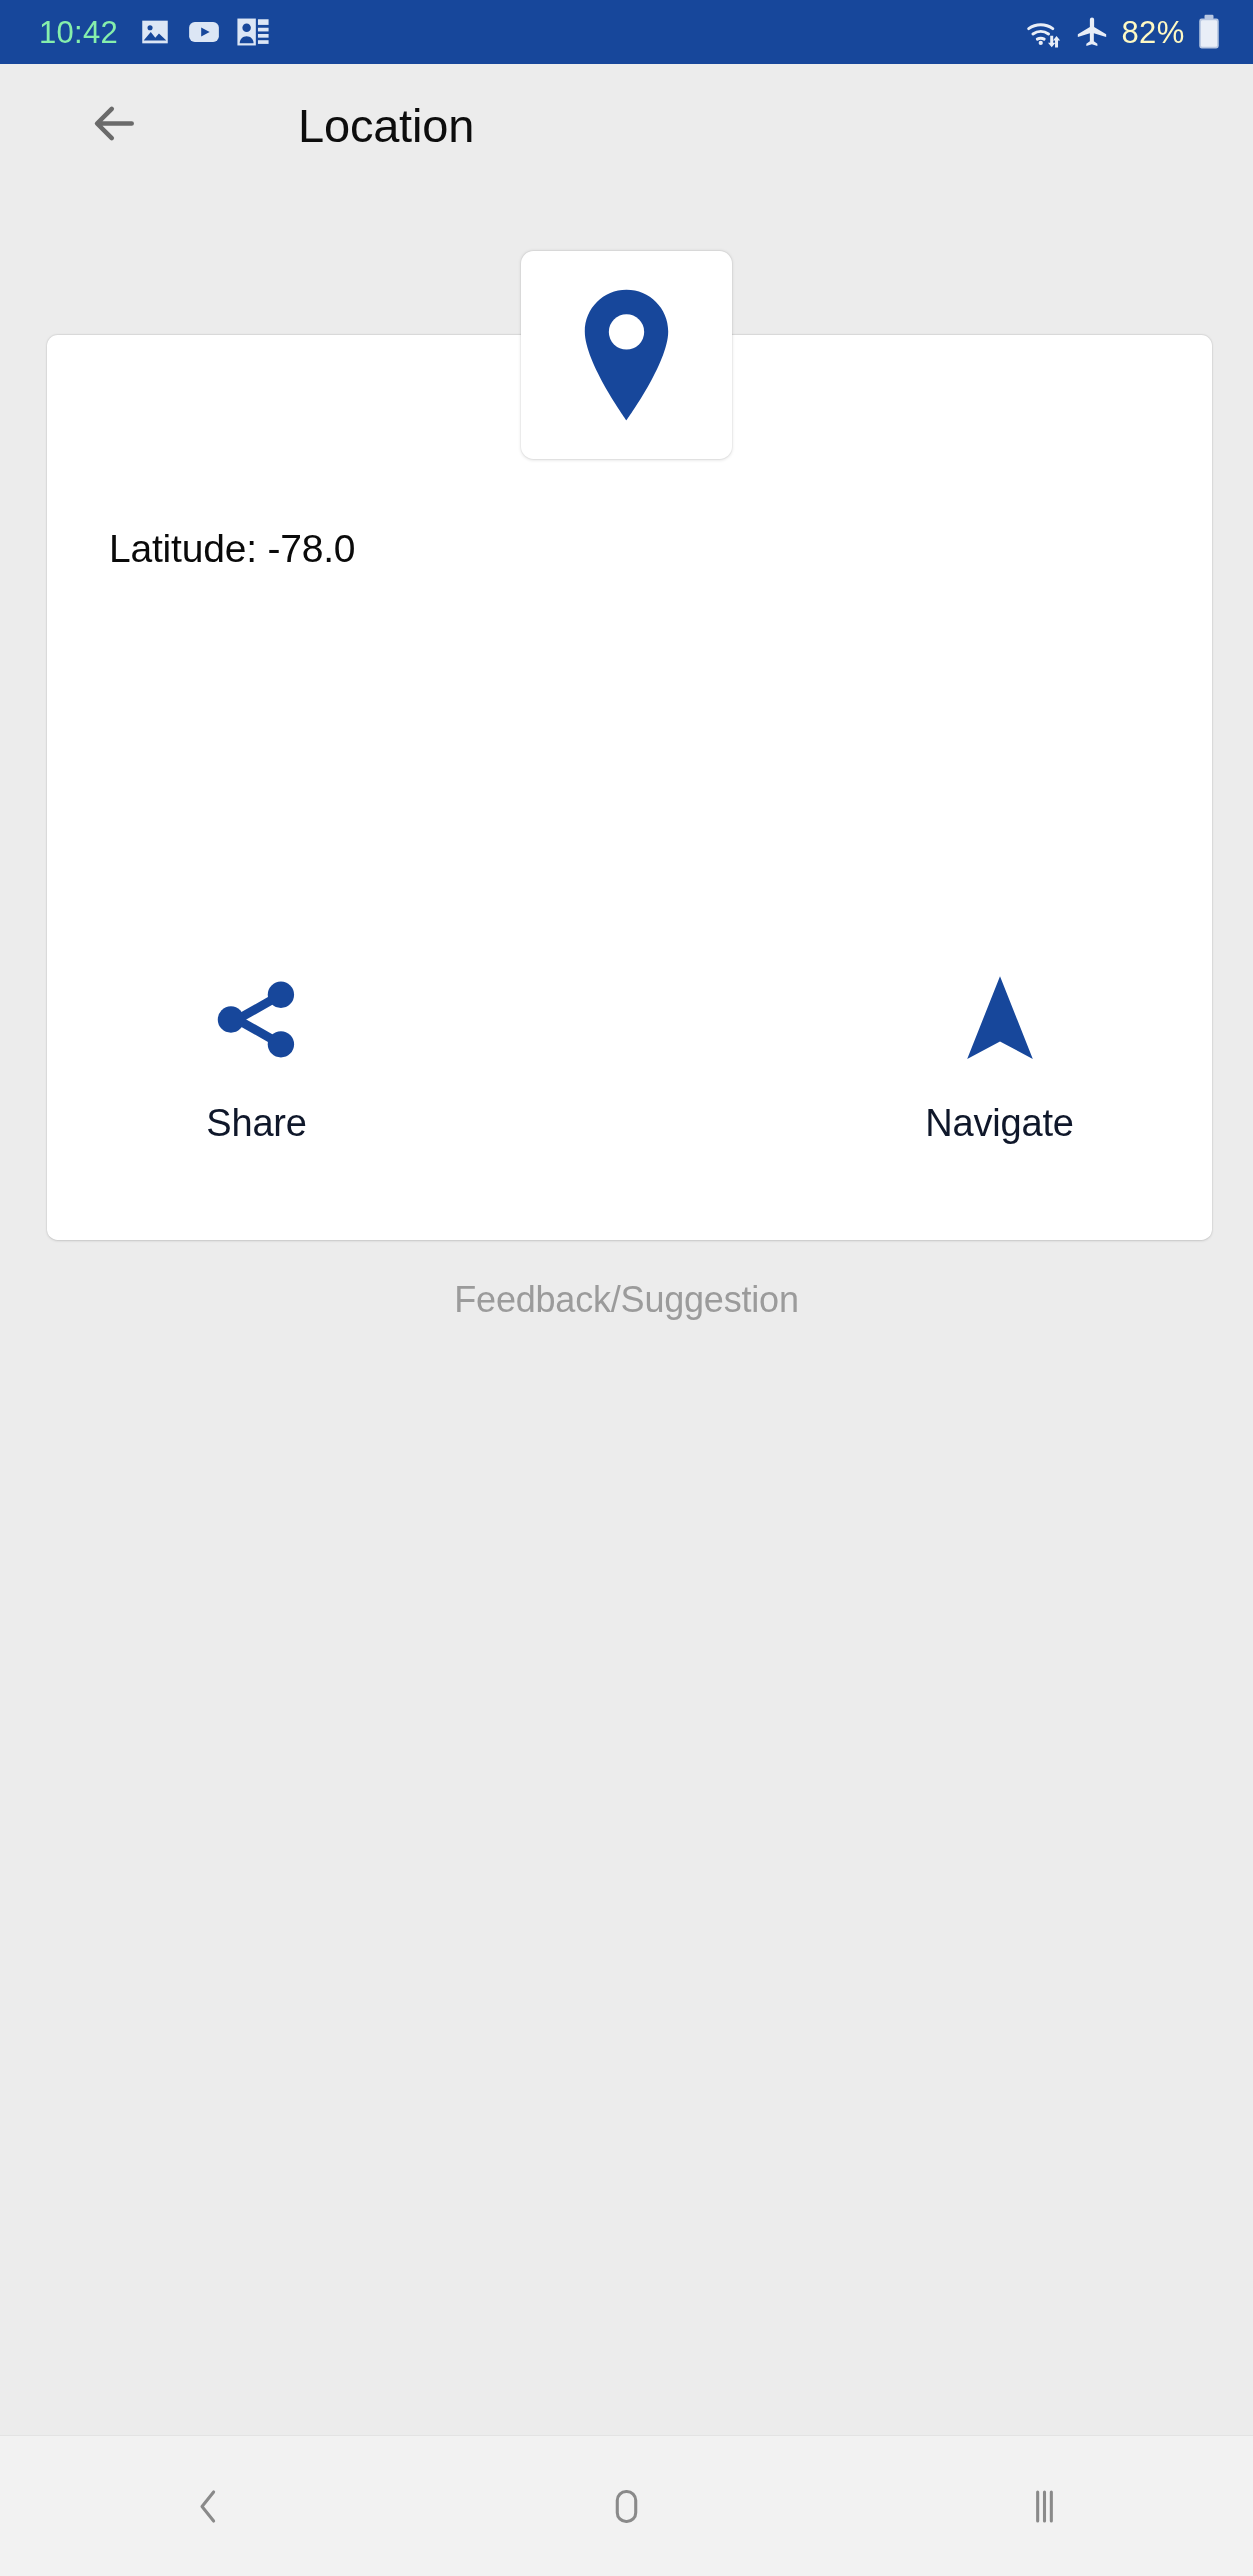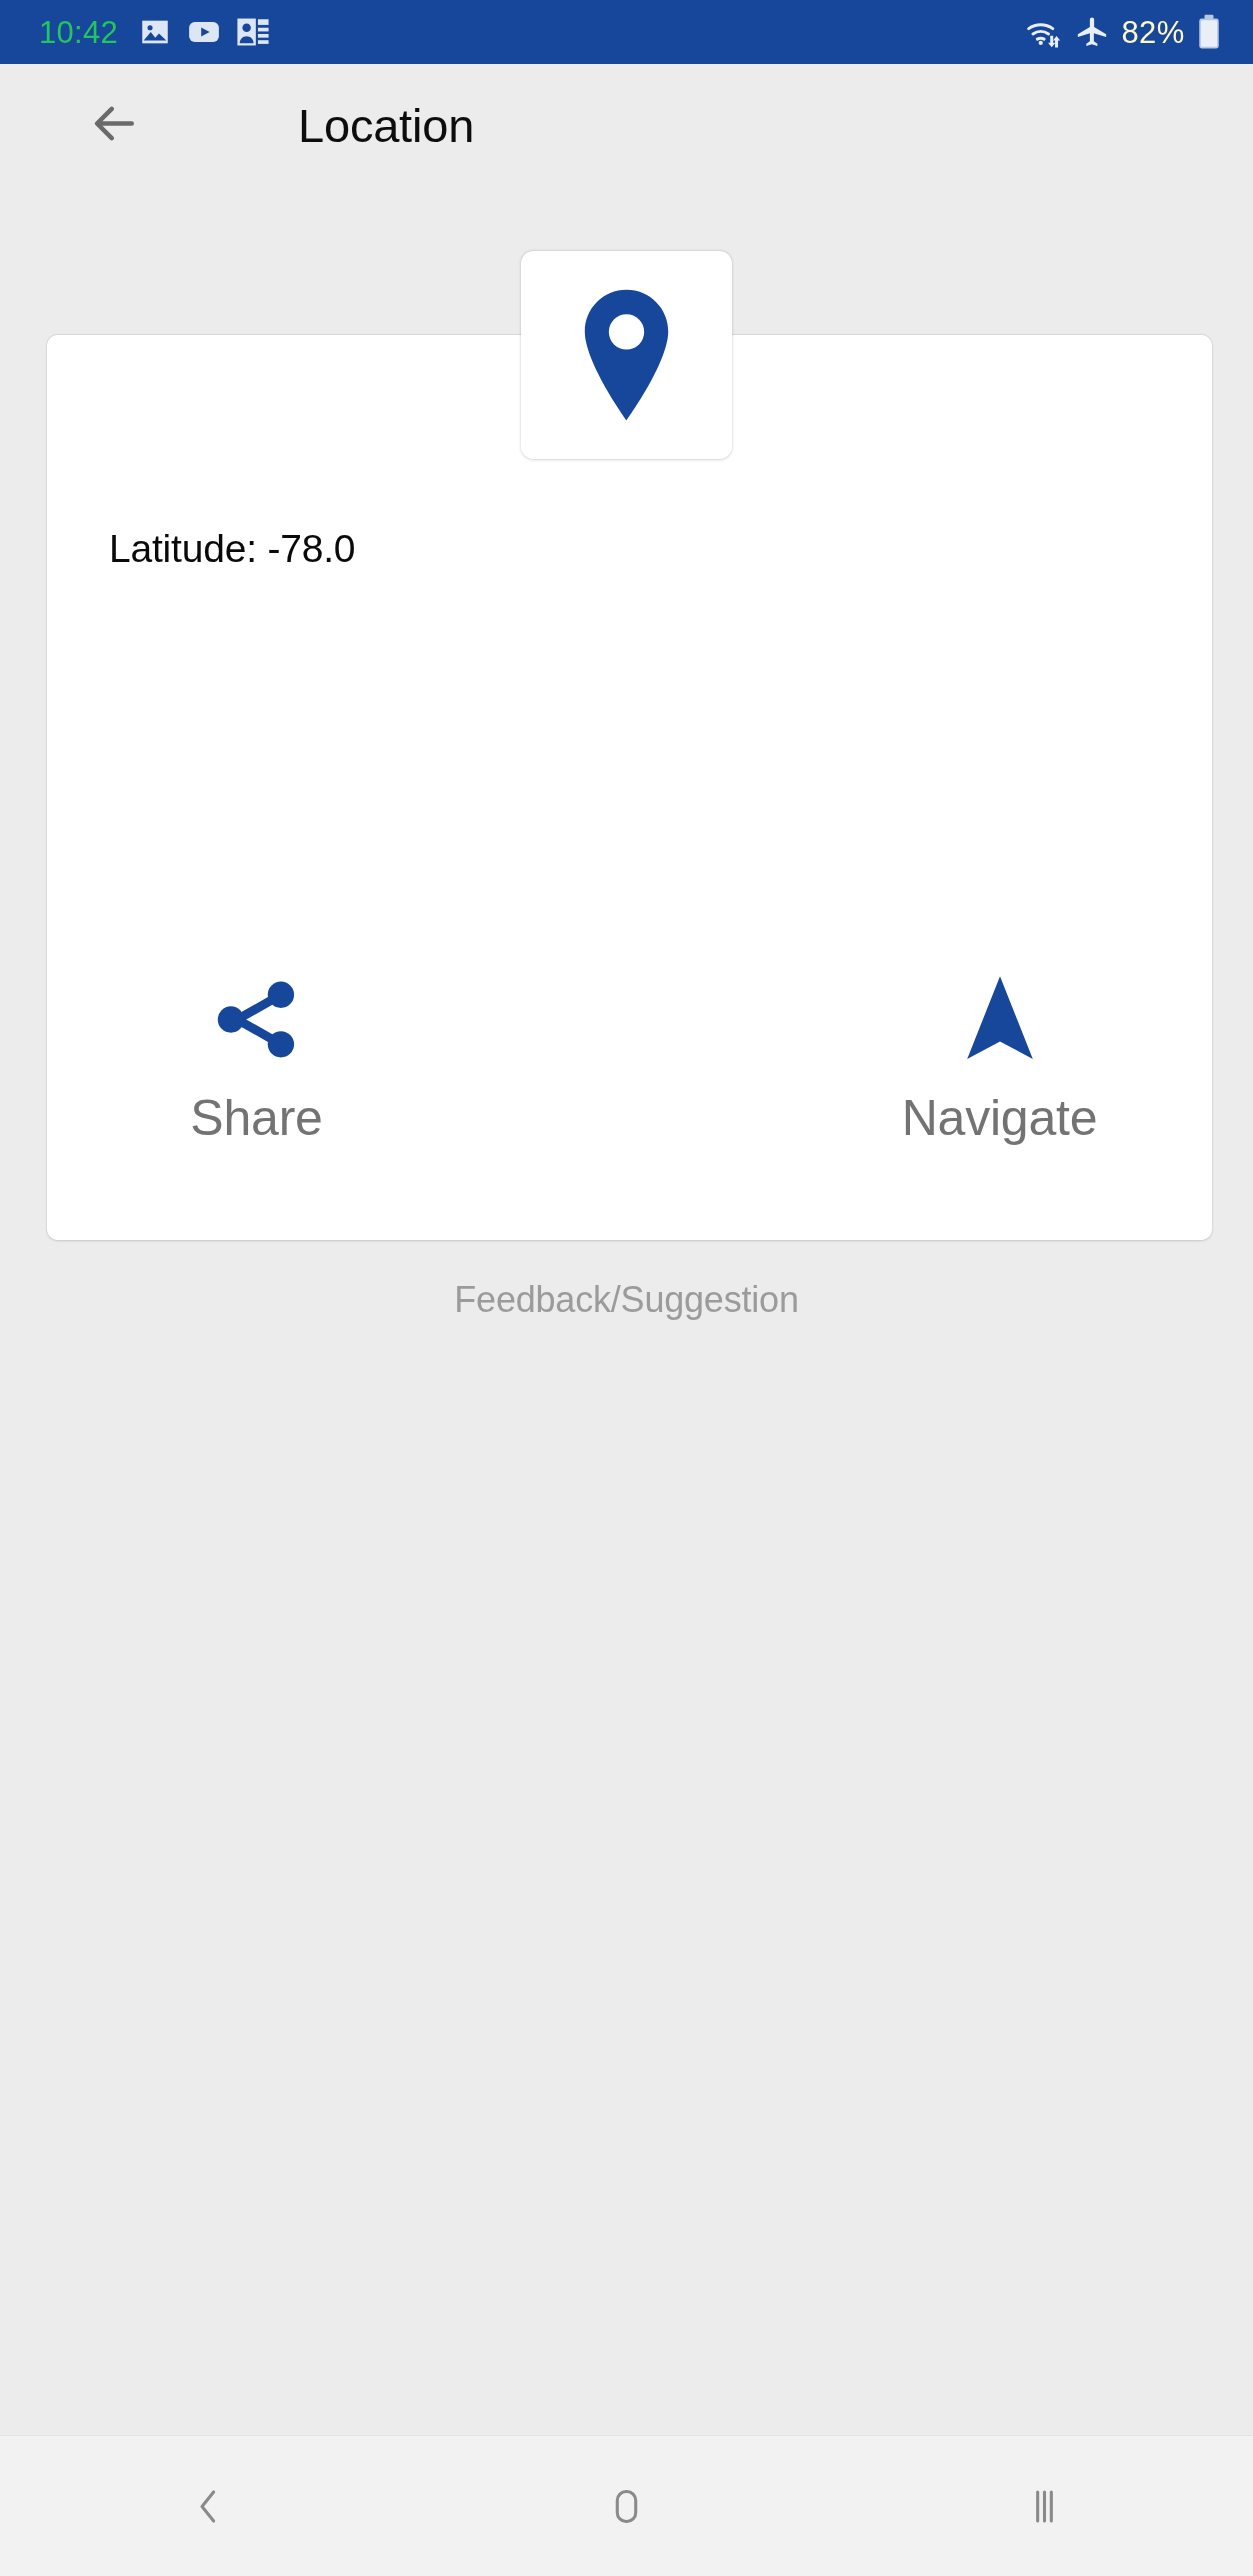--- a/index.html
+++ b/index.html
@@ -14,21 +14,21 @@
   
   .statusbar {
     position:absolute; top:0; left:0; width:1253px; height:64px;
     background:#17479b;
     display:flex; align-items:center; justify-content:space-between;
     padding:0 32px 0 39px;
   }
   .sb-left { display:flex; align-items:center; gap:15px; }
   .sb-right { display:flex; align-items:center; gap:12.5px; }
   .sb-time {
-    color:#22c55e; font-size:31px; font-weight:400;
+    color:#86efac; font-size:31px; font-weight:400;
     letter-spacing:0.3px; line-height:1; padding-right:5.4px;
   }
   .sb-pct {
     color:#fef9c3; font-size:31px; font-weight:400; line-height:1;
     letter-spacing:0.3px;
   }
   .sb-ico { display:block; }
 
   
   .appbar {
@@ -95,21 +95,21 @@
     display:flex; align-items:flex-start; justify-content:space-between;
   }
   .action {
     width:295px; display:flex; flex-direction:column;
     align-items:center; cursor:pointer;
   }
   .action .glyph {
     height:125px; display:flex; align-items:center; justify-content:center;
   }
   .action .lbl {
-    margin-top:7px; font-size:50px; color:#737373;
+    margin-top:20px; font-size:38px; color:#0f172a;
     letter-spacing:-0.2px; white-space:nowrap;
   }
 
   
   .feedback {
     position:absolute; top:1279px; left:0; width:1253px;
     text-align:center; font-size:36px; color:#9b9b9b;
     letter-spacing:-0.2px; cursor:pointer;
   }
 

